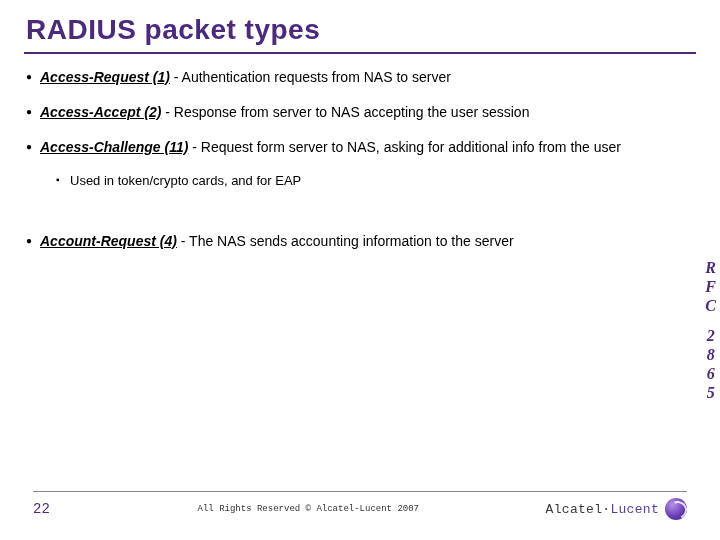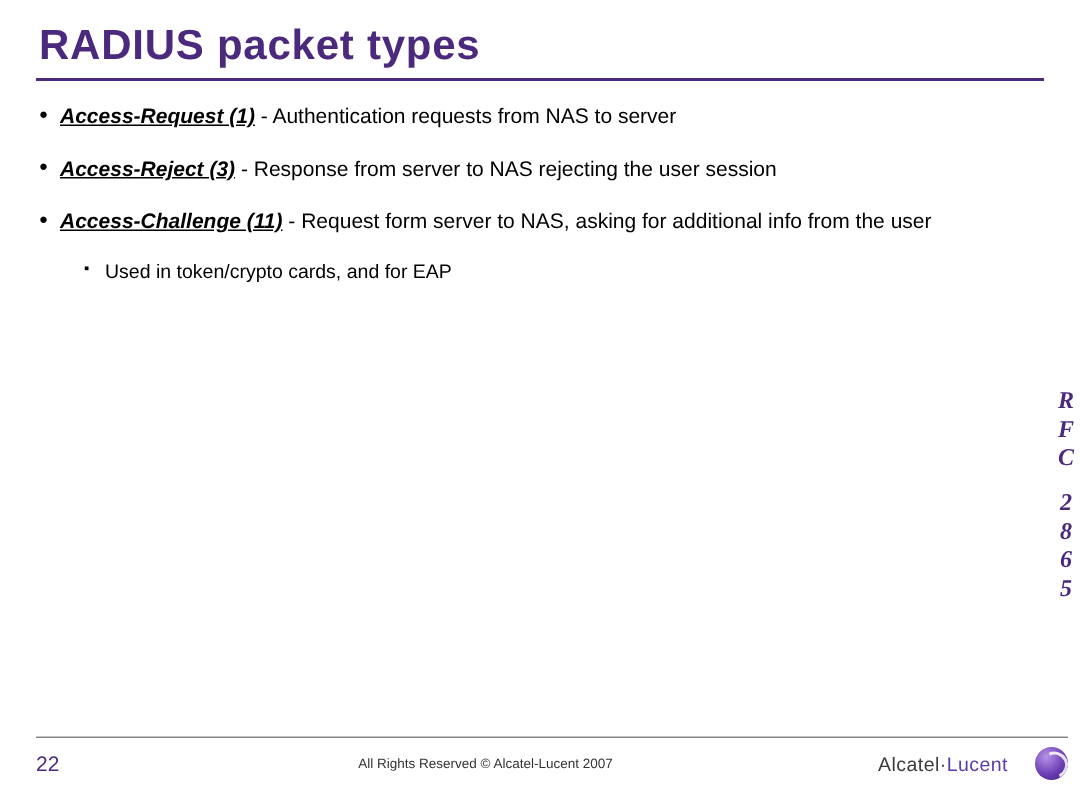--- a/index.html
+++ b/index.html
@@ -77,24 +77,25 @@
     font-style: italic;
     font-weight: 700;
     color: #4b2a7e;
     font-size: 16px;
     line-height: 1.2;
     text-align: center;
   }
   .side-accent div { }
   .footer {
     position: absolute;
-    left: 16px;
+    left: 0;
     right: 0;
     bottom: 20px;
-    padding: 0 8px;
+    padding: 0 33px;
+    font-family: Liberation Mono, monospace;
   }
   .footer-line {
     border: none;
     border-top: 1px solid #888;
     margin-bottom: 6px;
   }
   .footer-row {
     display: flex;
     align-items: center;
     justify-content: space-between;
@@ -109,21 +110,21 @@
   }
   .copyright {
     flex: 1;
     text-align: center;
     font-size: 9px;
     color: #333;
   }
   .brand {
     display: flex;
     align-items: center;
-    gap: 18px;
+    gap: 6px;
   }
   .brand-text {
     color: #3a3a3a;
     font-size: 13px;
     letter-spacing: 0.3px;
   }
   .brand-text .hl { color: #5a3da6; }
   .logo {
     width: 22px;
     height: 22px;
@@ -150,29 +151,32 @@
 <div class="slide">
 
   <div class="title">RADIUS packet types</div>
   <hr class="title-underline">
 
   <div class="content">
     <div class="bullet">
       <span class="term">Access-Request (1)</span><span> - Authentication requests from  NAS to server</span>
     </div>
     <div class="bullet">
-      <span class="term">Access-Reject (3)</span><span> - Response from server to NAS rejecting the user session</span>
+      <span class="term">Access-Accept (2)</span><span> - Response from server to NAS accepting the user session</span>
     </div>
     <div class="bullet">
       <span class="term">Access-Challenge (11)</span><span> - Request form server to NAS, asking for additional info from the user</span>
     </div>
     <div class="sub">Used in token/crypto cards, and for EAP</div>
 
     <div class="gap"></div>
 
+    <div class="bullet">
+      <span class="term">Account-Request (4)</span><span> - The NAS sends accounting information to the server</span>
+    </div>
   </div>
 
   <div class="side-accent">
     <div>R</div>
     <div>F</div>
     <div>C</div>
     <div style="height:10px"></div>
     <div>2</div>
     <div>8</div>
     <div>6</div>

